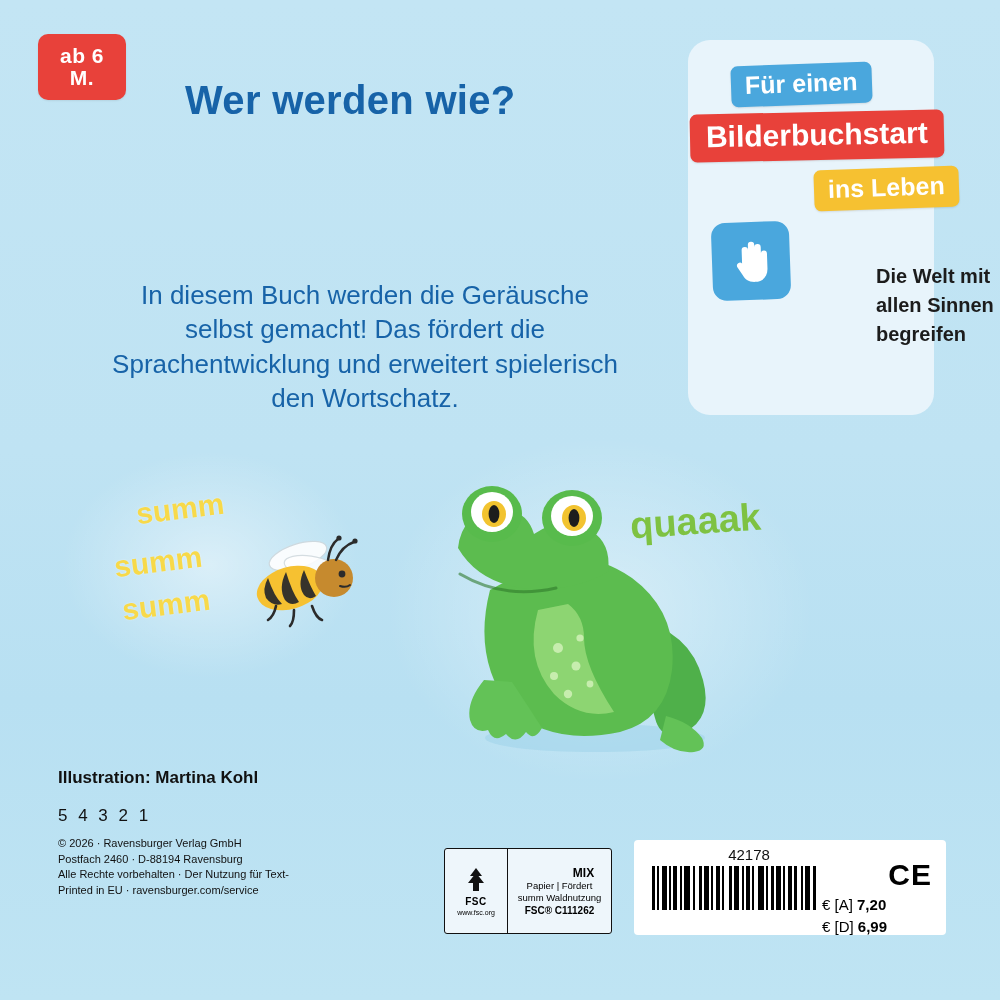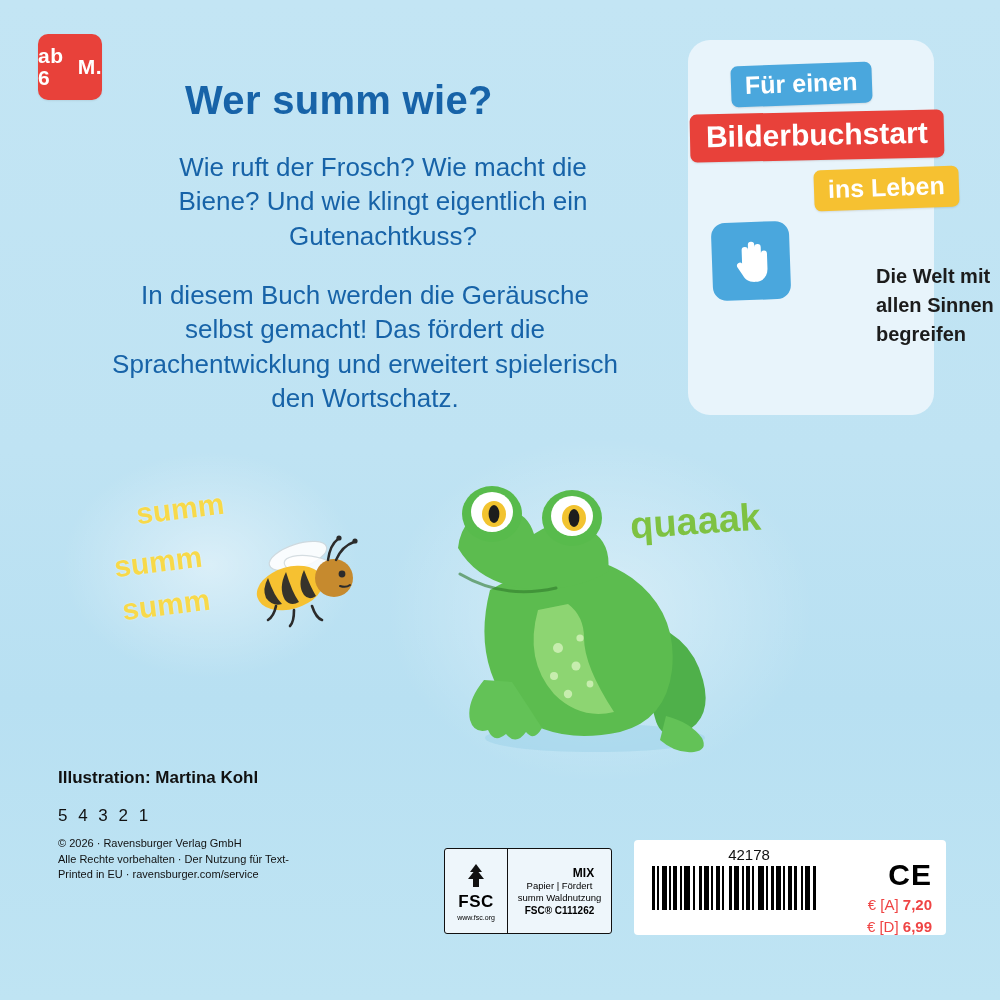--- a/index.html
+++ b/index.html
@@ -38,27 +38,27 @@
     height: 340px;
     border-radius: 50%;
     background: radial-gradient(ellipse at center, rgba(255,255,255,0.40) 0%, rgba(255,255,255,0.0) 72%);
   }
 
   
   .age-badge {
     position: absolute;
     left: 38px;
     top: 34px;
-    width: 64px;
+    width: 88px;
     height: 66px;
     background: #e8413a;
     border-radius: 10px;
     color: #fff;
     display: flex;
-    flex-direction: row;
+    flex-direction: column;
     align-items: center;
     justify-content: center;
     line-height: 1.05;
     box-shadow: 0 1px 2px rgba(0,0,0,0.08);
   }
   .age-badge .l1 {
     font-size: 21px;
     font-weight: 700;
     letter-spacing: 0.5px;
   }
@@ -230,21 +230,21 @@
   .fsc-left {
     width: 62px;
     border-right: 1.2px solid #111;
     display: flex;
     flex-direction: column;
     align-items: center;
     justify-content: center;
     gap: 2px;
   }
   .fsc-logo-text {
-    font-size: 17px;
+    font-size: 10px;
     font-weight: 700;
     letter-spacing: 0.5px;
   }
   .fsc-url { font-size: 7px; }
   .fsc-right {
     flex: 1;
     display: flex;
     flex-direction: column;
     align-items: center;
     justify-content: center;
@@ -305,44 +305,43 @@
     top: 18px;
     font-size: 30px;
     font-weight: 700;
     letter-spacing: 1px;
     color: #000;
   }
   .price {
     position: absolute;
     right: 14px;
     font-size: 15px;
-    color: #ef4444;
-    font-weight: 700;
-    text-align: right;
+    color: #000000;
+    font-weight: 700;
+    text-align: left;
     width: 110px;
   }
   .price .cur { font-weight: 400; }
   .price-a { top: 56px; }
   .price-d { top: 78px; }
 </style>
 </head>
 <body>
 
 <div class="page">
 
   <div class="blob-left"></div>
   <div class="blob-center"></div>
 
   <div class="age-badge">
     <span class="l1">ab 6</span>
     <span class="l2">M.</span>
   </div>
 
-  <div class="headline">Wer summ wie?</div>
-  <div class="lead">Wie ruft der Frosch? Wie macht die Biene? Und wie klingt eigentlich ein Gutenachtkuss?</div>
+  <div class="headline">Wer werden wie?</div>
   <div class="body-text">In diesem Buch werden die Geräusche selbst gemacht! Das fördert die Sprachentwicklung und erweitert spielerisch den Wortschatz.</div>
 
   <div class="sticker-card"></div>
   <div class="tag tag-1">Für einen</div>
   <div class="tag tag-2">Bilderbuchstart</div>
   <div class="tag tag-3">ins Leben</div>
 
   <div class="hand-chip">
     <svg width="44" height="46" viewBox="0 0 44 46" aria-hidden="true">
       <path d="M13 30 L13 12 a3.2 3.2 0 0 1 6.4 0 L19.4 22 L19.4 7 a3.2 3.2 0 0 1 6.4 0 L25.8 22 L25.8 9.5 a3.2 3.2 0 0 1 6.4 0 L32.2 24 L32.2 16 a3 3 0 0 1 6 0 L38.2 31 c0 8-5 13-12.6 13 -7 0-10.2-3-12.6-7.6 L8 28.5 a3.1 3.1 0 0 1 5-3.4 z" fill="#ffffff"></path>
@@ -414,20 +413,21 @@
 
     <path d="M236 246 q24 6 36 22 q6 12 -8 14 q-18 2 -34 -12z" fill="#63c257"></path>
   </svg>
 
   <div class="quaaak">quaaak</div>
 
   <div class="illus">Illustration: Martina Kohl</div>
   <div class="numbers">5 4 3 2 1</div>
   <div class="imprint">
     <div>© 2026 · Ravensburger Verlag GmbH</div>
+    <div>Postfach 2460 · D-88194 Ravensburg</div>
     <div>Alle Rechte vorbehalten · Der Nutzung für Text-</div>
     <div>Printed in EU · ravensburger.com/service</div>
   </div>
 
   <div class="fsc">
     <div class="fsc-left">
       <svg width="26" height="28" viewBox="0 0 26 28" aria-hidden="true">
         <path d="M13 2 L19 10 L15.5 10 L21 17 L16 17 L16 25 L10 25 L10 17 L5 17 L10.5 10 L7 10 Z" fill="#111"></path>
       </svg>
       <span class="fsc-logo-text">FSC</span>

